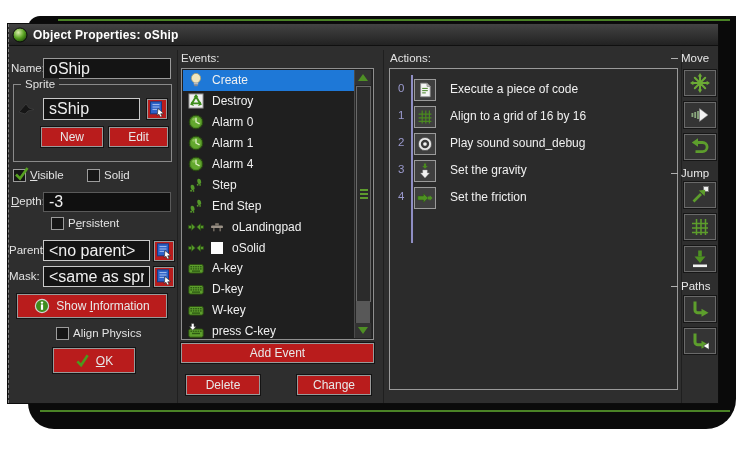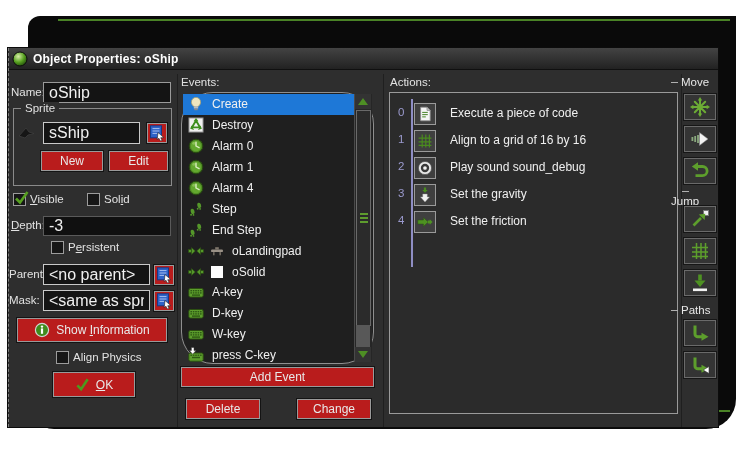--- a/index.html
+++ b/index.html
@@ -4,21 +4,21 @@
 <style>
   html,body{margin:0;padding:0;background:#fff;font-family:"Liberation Sans",sans-serif;}
   .stage{position:relative;width:736px;height:451px;background:#fff;overflow:hidden;}
   .abs{position:absolute;}
   
   .app-frame{position:absolute;left:28px;top:16px;width:708px;height:413px;background:#0a0a0a;
     border-radius:12px 0 30px 26px;}
   .green-line{position:absolute;height:2px;background:#4a8326;}
   
   .dialog{position:absolute;left:8px;top:24px;width:709px;height:379px;background:#2e2e2e;
-    border-left:1px dashed #808080;box-shadow:0 0 0 1px #0c0c0c;overflow:hidden;margin-top:24px;}
+    border-left:1px dashed #808080;box-shadow:0 0 0 1px #0c0c0c;overflow:hidden;}
   .titlebar{position:absolute;left:0;top:0;width:709px;height:22px;
     background:linear-gradient(#434343,#222);border-bottom:1px solid #101010;display:flex;align-items:center;gap:5px;padding-left:3px;box-sizing:border-box;}
   .title-text{color:#fff;font-size:12px;font-weight:bold;letter-spacing:.2px;}
   .lbl{color:#e2e2e2;font-size:11.5px;white-space:nowrap;}
   .field{position:absolute;background:#141414;border:1px solid #9a9a9a;color:#efefef;
     font-family:"Liberation Sans",sans-serif;font-size:16px;padding:0 5px;box-sizing:border-box;outline:none;}
   .field.dark{border-color:#5a5a5a;background:#101010;}
   .field.bright{border-color:#c9c9c9;}
   .btn{position:absolute;background:#b91c1c;border:1px solid #9a9a9a;box-shadow:0 0 0 1px #141414;
     color:#e8e8e8;font-size:12px;display:flex;align-items:center;justify-content:center;gap:6px;cursor:default;box-sizing:border-box;}
@@ -163,21 +163,21 @@
           <svg width="15" height="15" viewBox="0 0 16 16">
             <path d="M2.5 9 L6.5 13 L13.5 2.5" fill="none" stroke="#4c9a1e" stroke-width="2.8"></path>
           </svg>
         </span>
       <span><u>O</u>K</span>
     </div>
 
     <div class="seam" style="left:168px;top:26px;height:353px;"></div>
 
     <span class="lbl abs" style="left:172px;top:28px;">Events:</span>
-    <div class="listbox" style="left:172px;top:44px;width:193px;height:272px;border-radius:32px;">
+    <div class="listbox" style="left:172px;top:44px;width:193px;height:272px;">
       <div class="ev-rows" id="events-list">
           <div class="ev-row selected">
             <span class="ev-ico">
               <svg width="16" height="16" viewBox="0 0 16 16">
                 <ellipse cx="8" cy="6.2" rx="4.6" ry="4.8" fill="#efe6bf" stroke="#a89e6e" stroke-width="0.8"></ellipse>
                 <rect x="5.8" y="10.4" width="4.4" height="2.2" fill="#bdbdbd"></rect>
                 <rect x="6.3" y="12.6" width="3.4" height="1.6" fill="#8a8a8a"></rect>
               </svg>
             </span>
             <span>Create</span>
@@ -504,21 +504,21 @@
         </span>
       </div>
       <div class="tb-btn" style="left: 675px; top: 110px;">
         <span>
           <svg width="20" height="20" viewBox="0 0 20 20">
             <path d="M7 5.5 H12.5 A4.6 4.6 0 0 1 12.5 14.7 H5.5" fill="none" stroke="#5d9e2c" stroke-width="2.8"></path>
             <polygon points="8,1.2 1.8,5.5 8,9.8" fill="#5d9e2c"></polygon>
           </svg>
         </span>
       </div>
-      <div class="tb-label" style="left: 662px; top: 143px; flex-direction: column;">
+      <div class="tb-label" style="left: 662px; top: 143px;">
         <span class="dash"></span>
         <span>Jump</span>
       </div>
       <div class="tb-btn" style="left: 675px; top: 158px;">
         <span>
           <svg width="20" height="20" viewBox="0 0 20 20">
             <rect x="13.5" y="1.5" width="5" height="5" fill="#f2f2f2" stroke="#777"></rect>
             <path d="M3.5 16.5 L11 9" stroke="#5d9e2c" stroke-width="2.6"></path>
             <polygon points="15.3,4.7 14.6,11 8.8,5.4" fill="#5d9e2c"></polygon>
           </svg>

